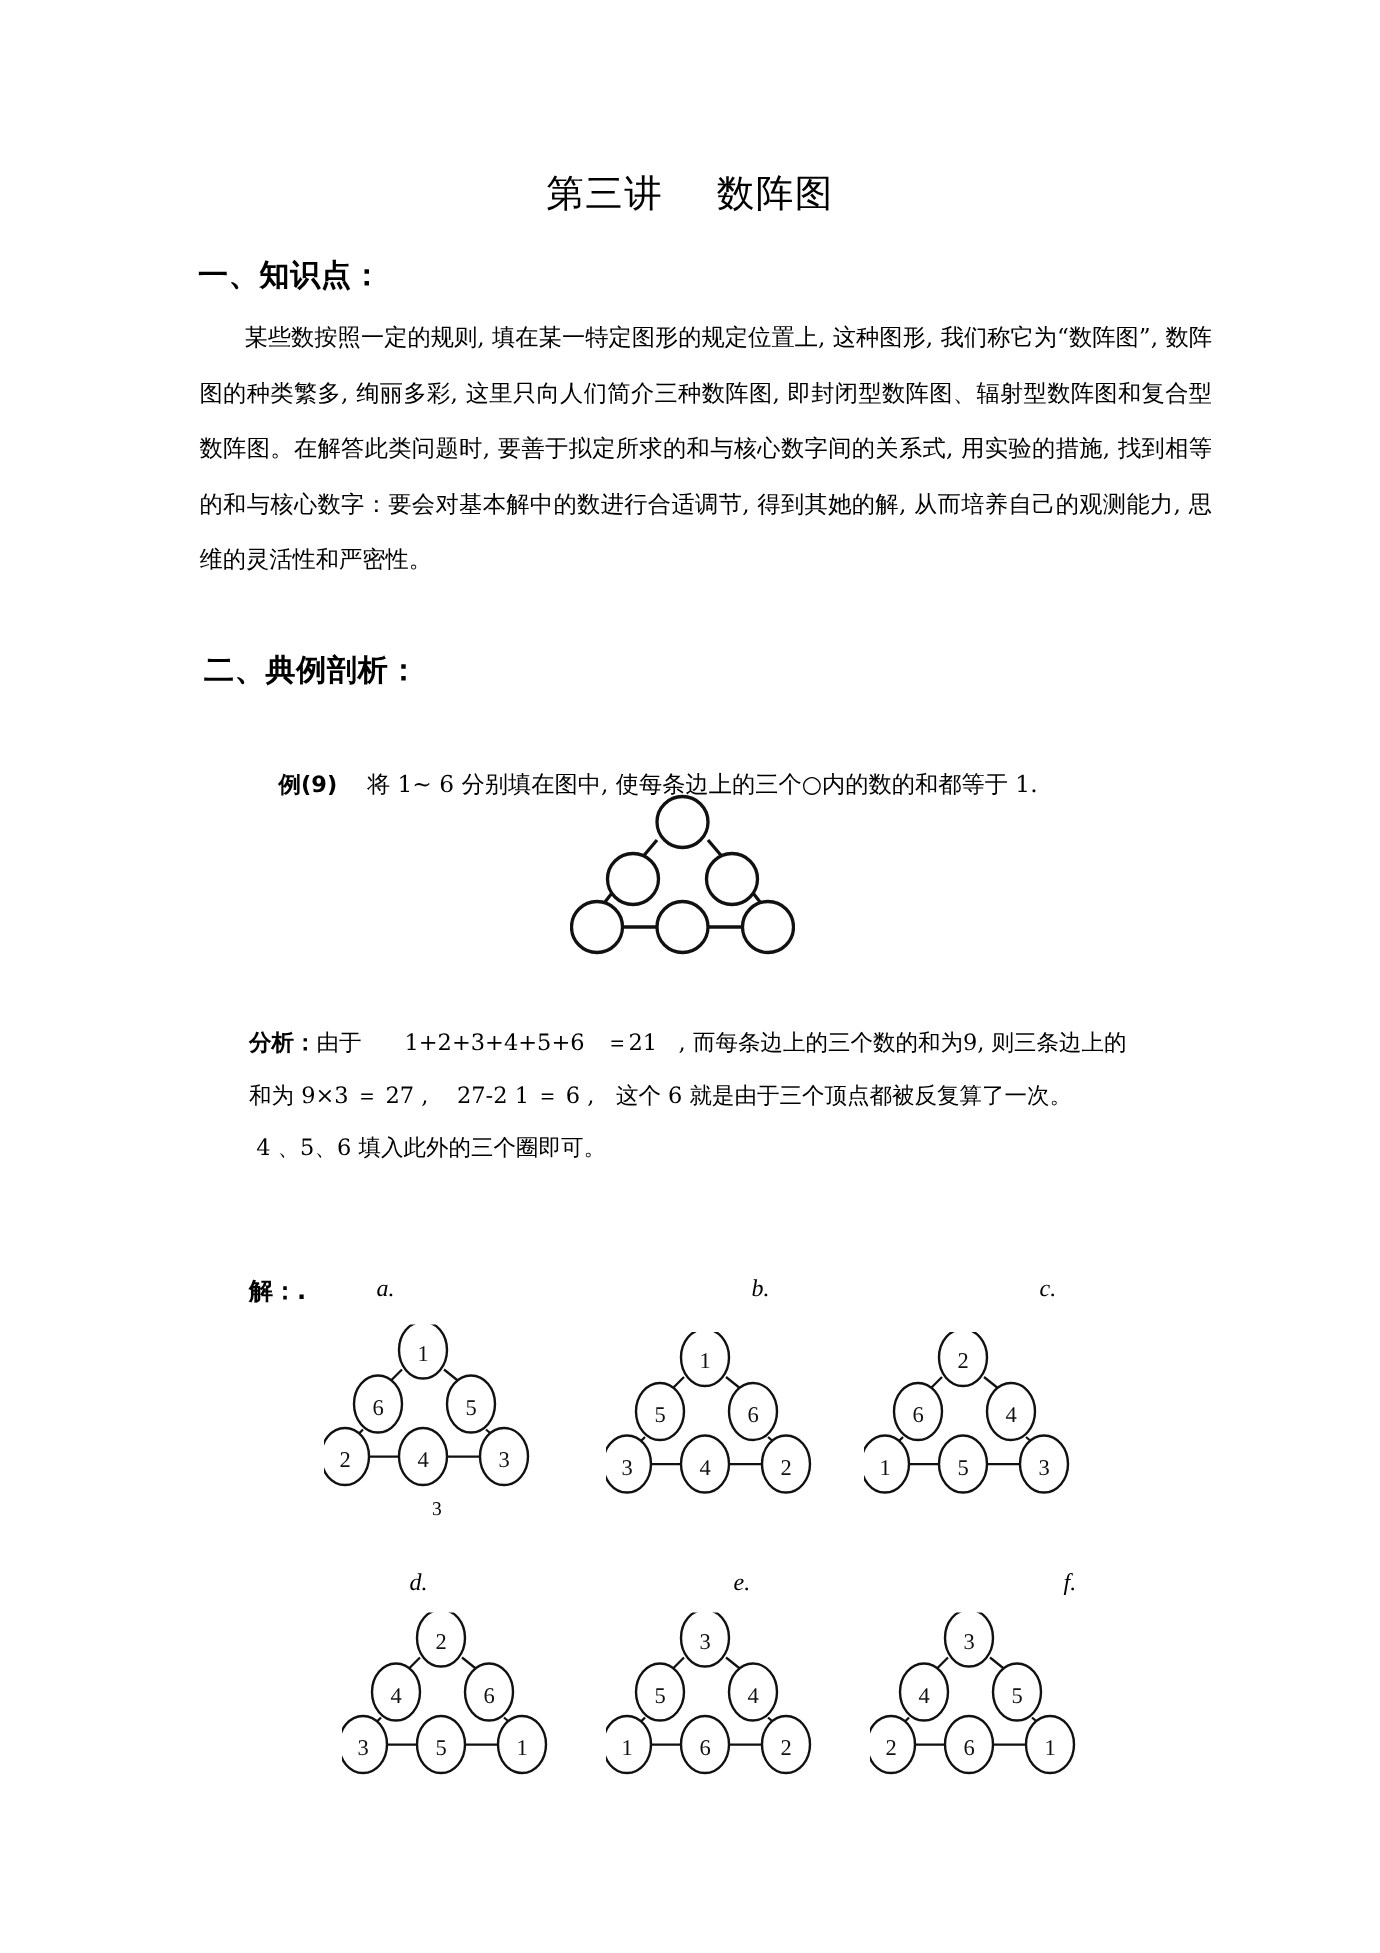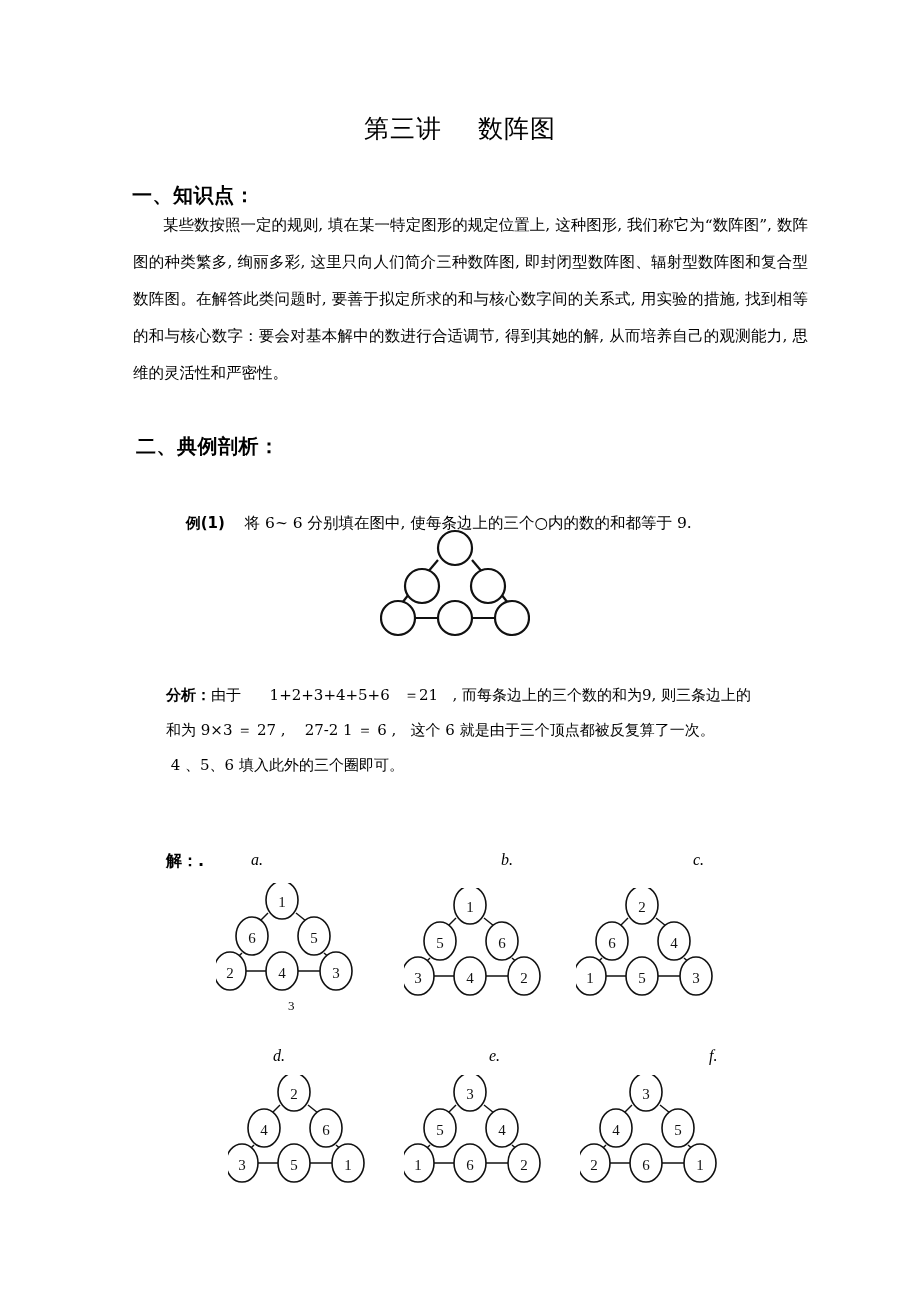--- a/index.html
+++ b/index.html
@@ -35,21 +35,21 @@
   }
 
   
   .section-heading {
     position: absolute;
     font-weight: bold;
     font-size: 20px;
     font-family: "DejaVu Sans", "Liberation Sans", sans-serif;
     letter-spacing: 0.5px;
   }
-  #h-knowledge { left: 132px; top: 170px; margin-top: 12px; }
+  #h-knowledge { left: 132px; top: 170px; }
   #h-examples  { left: 136px; top: 433px; }
 
   
   .body-para {
     position: absolute;
     left: 133px;
     top: 207px;
     width: 675px;
     font-size: 15.5px;
     line-height: 37px;
@@ -126,21 +126,21 @@
 
   <div class="doc-title">第三讲    数阵图</div>
 
   <div class="section-heading" id="h-knowledge">一、知识点：</div>
 
   <div class="body-para">某些数按照一定的规则, 填在某一特定图形的规定位置上, 这种图形, 我们称它为“数阵图”, 数阵图的种类繁多, 绚丽多彩, 这里只向人们简介三种数阵图, 即封闭型数阵图、辐射型数阵图和复合型数阵图。在解答此类问题时, 要善于拟定所求的和与核心数字间的关系式, 用实验的措施, 找到相等的和与核心数字：要会对基本解中的数进行合适调节, 得到其她的解, 从而培养自己的观测能力, 思维的灵活性和严密性。</div>
 
   <div class="section-heading" id="h-examples">二、典例剖析：</div>
 
   <div class="example-line">
-    <span class="lbl">例(1)</span><span>    </span><span>将 6~ 6 分别填在图中, 使每条边上的三个○内的数的和都等于 9.</span>
+    <span class="lbl">例(9)</span><span>    </span><span>将 1~ 6 分别填在图中, 使每条边上的三个○内的数的和都等于 1.</span>
   </div>
 
   <div class="tri-fig" id="fig-problem" style="left:380px; top:528px;">
     <svg width="150" height="110" viewBox="0 0 150 110">
       <g stroke="#111" stroke-width="2.2" fill="none">
         <line x1="58" y1="32" x2="36" y2="58"></line>
         <line x1="92" y1="32" x2="114" y2="58"></line>
         <line x1="22" y1="75" x2="40" y2="52"></line>
         <line x1="128" y1="75" x2="110" y2="52"></line>
         <line x1="32" y1="90" x2="118" y2="90"></line>

